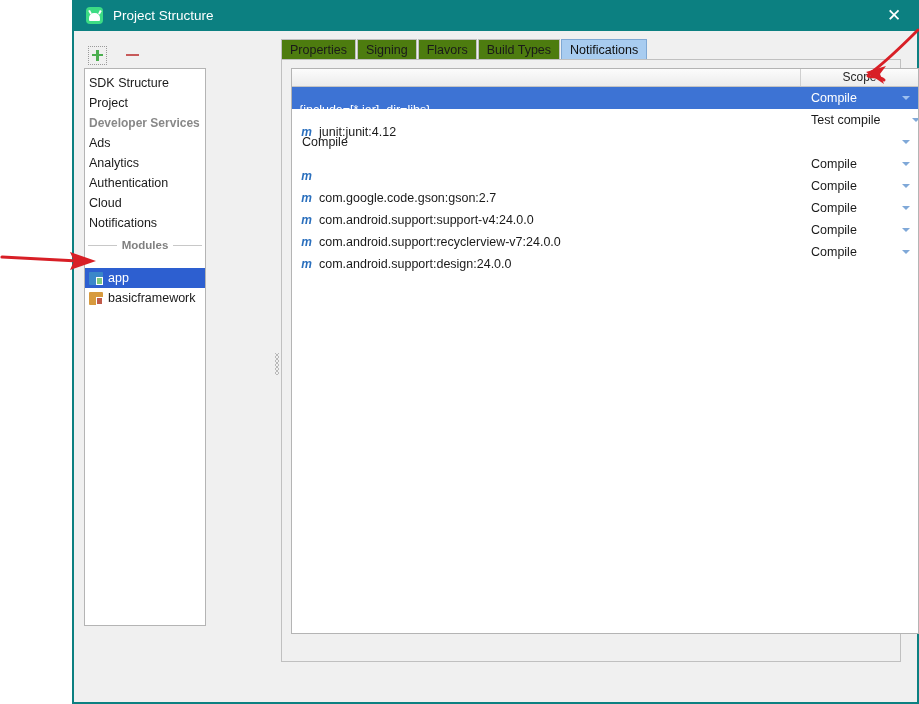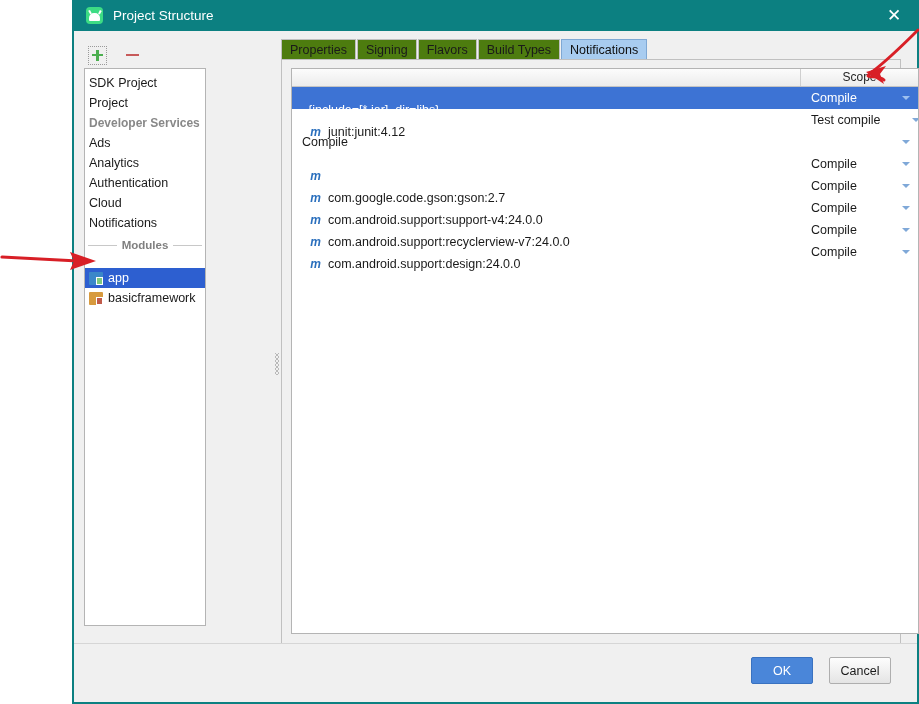--- a/index.html
+++ b/index.html
@@ -191,21 +191,21 @@
   .th-scope {
     flex: 1 1 auto; text-align: center; line-height: 17px; color:#1f1f1f;
   }
   .trow {
     display: flex; height: 22px; align-items: center;
     font-size: 12.5px; color: #1a1a1a;
   }
   .trow.selected { background: #3d73d4; color: #ffffff; }
   .td-name {
     flex: 0 0 509px; display:flex; align-items:flex-end;
-    padding-left: 16px; box-sizing: border-box; white-space: nowrap;
+    padding-left: 7px; box-sizing: border-box; white-space: nowrap;
     overflow:hidden;
     margin-top:24px;
   }
   .td-scope {
     flex: 1 1 auto; display:flex; align-items:center; justify-content: space-between;
     padding: 0 8px 0 10px; box-sizing:border-box; white-space: nowrap; gap: 32px;
   }
   .caret {
     width:0; height:0; border-left:4px solid transparent; border-right:4px solid transparent;
     border-top:4px solid #7fa8d8;
@@ -276,21 +276,21 @@
       <div class="left-toolbar">
         <div class="tb-plus">
           <div class="h"></div>
             <div class="v"></div>
         </div>
         <div class="tb-minus"></div>
       </div>
 
       <div class="left-list">
         <div class="li">
-          <span>SDK Project</span>
+          <span>SDK Structure</span>
         </div>
         <div class="li">
           <span>Project</span>
         </div>
         <div class="li dim">
           <span>Developer Services</span>
         </div>
         <div class="li">
           <span>Ads</span>
         </div>
@@ -434,24 +434,20 @@
               <span>Compile</span>
               <span class="caret"></span>
             </div>
           </div>
 
         </div>
       </div>
 
     </div>
 
-    <div class="footer">
-      <div class="btn btn-ok">OK</div>
-      <div class="btn btn-cancel">Cancel</div>
-    </div>
 
   </div>
 
   <svg class="annot" viewBox="0 0 919 704" xmlns="http://www.w3.org/2000/svg">
 
     <g>
       <path d="M2,257 L78,261" stroke="#d81f26" stroke-width="3.2" fill="none" stroke-linecap="round"></path>
       <path d="M96,261 L70,252 L74,261 L70,270 Z" fill="#d81f26"></path>
     </g>
 

